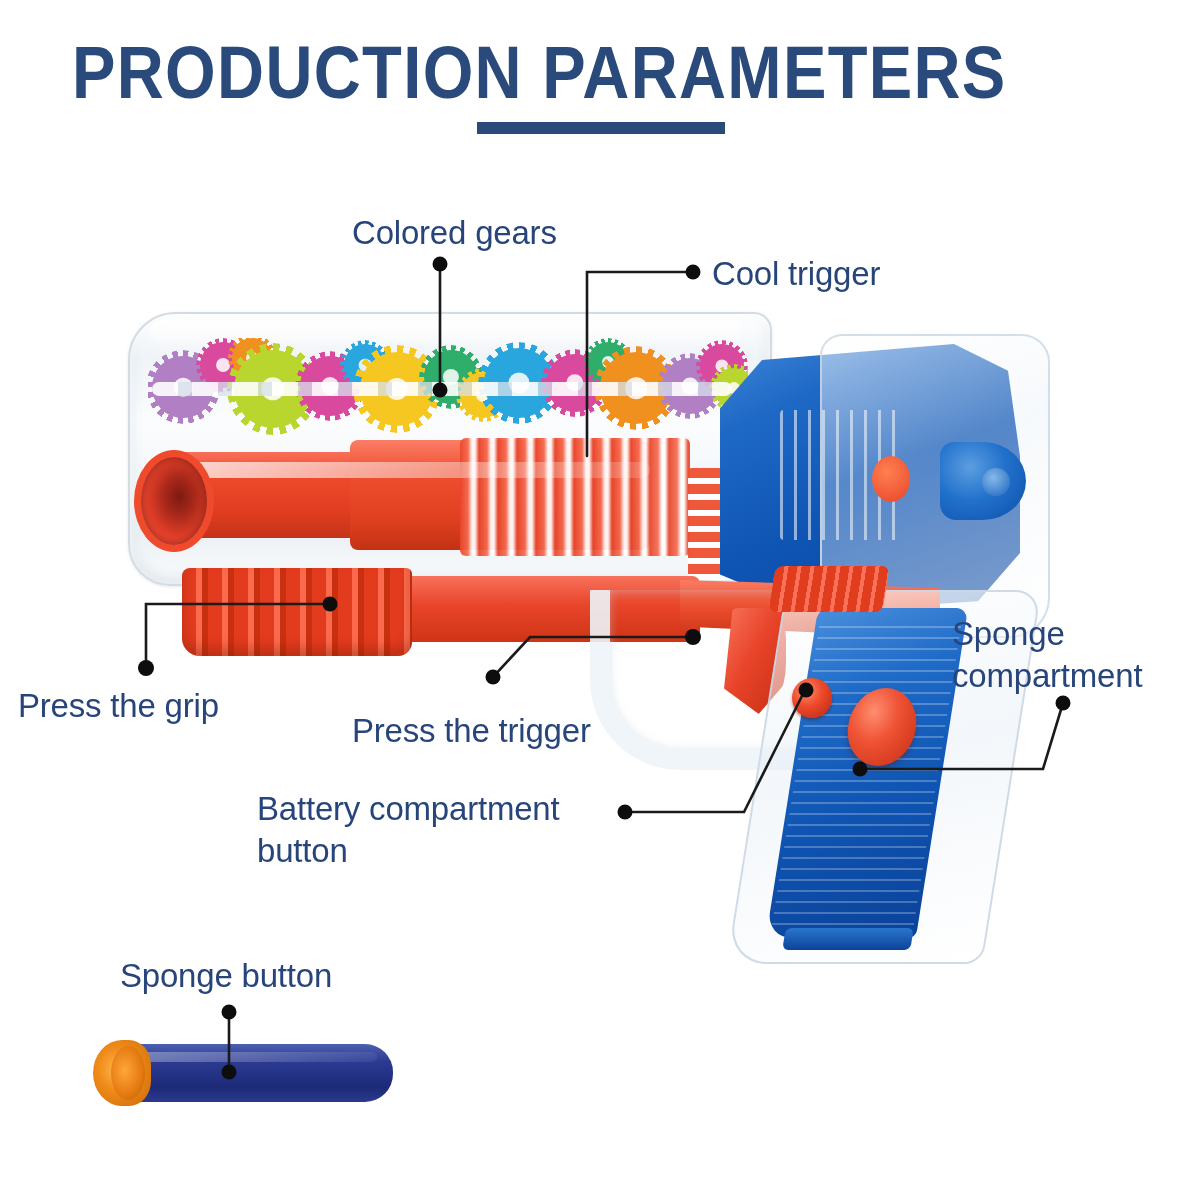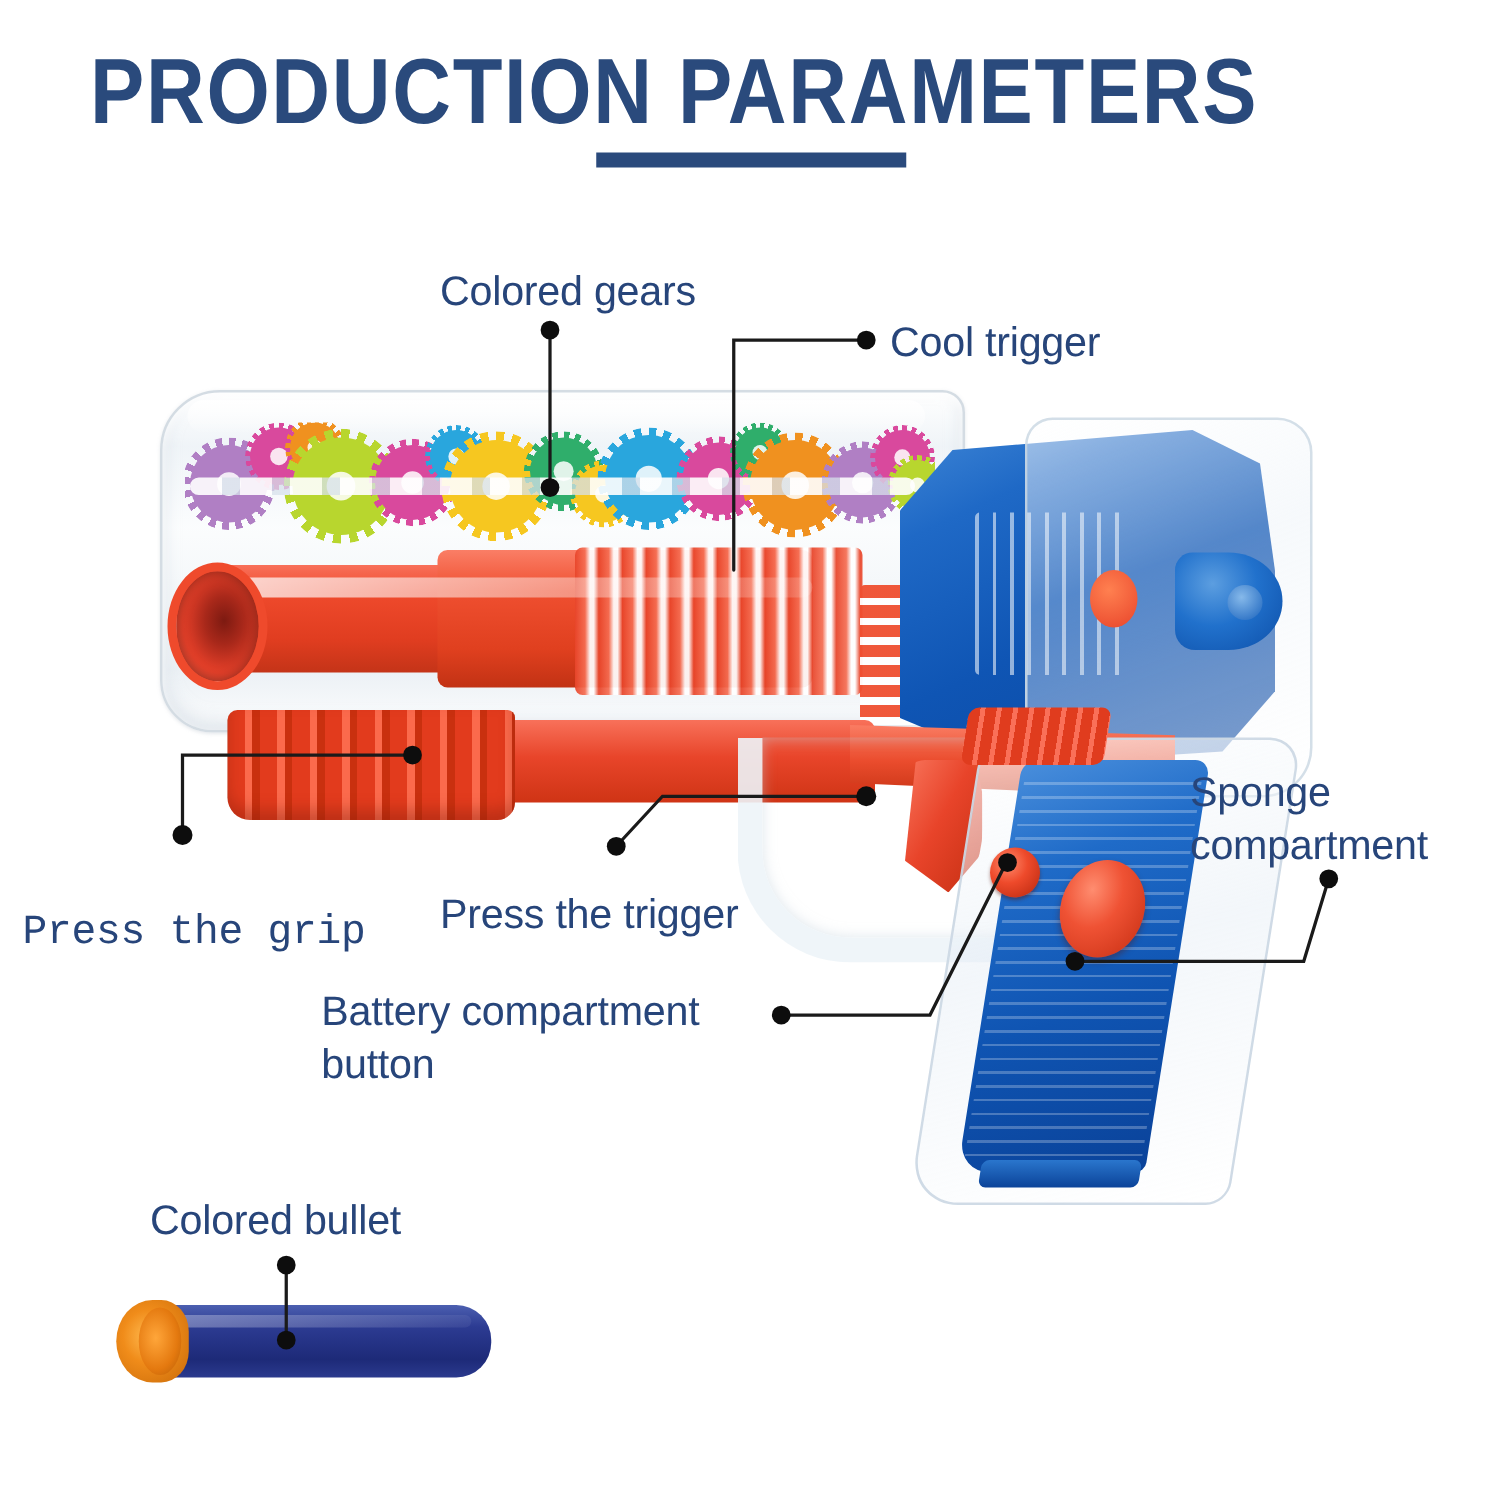--- a/index.html
+++ b/index.html
@@ -522,23 +522,23 @@
     <circle cx="806" cy="690" r="7.5"></circle>
     <circle cx="229" cy="1012" r="7.5"></circle>
     <circle cx="229" cy="1072" r="7.5"></circle>
   </g>
 </svg>
 
 <div class="callout" id="c-colored-gears" style="left: 324px; top: 212px; color: rgb(39, 69, 122); margin-left: 28px;">Colored gears</div>
 
 <div class="callout" id="c-cool-lighting" style="left: 712px; top: 253px; color: rgb(39, 69, 122);">Cool trigger</div>
 
-<div class="callout" id="c-press-the-grip" style="left: 18px; top: 725px; color: rgb(39, 69, 122); font-family: Liberation Mono, monospace;">Press the grip</div>
+<div class="callout" id="c-press-the-grip" style="left: 18px; top: 685px; color: rgb(39, 69, 122);">Press the grip</div>
 
 <div class="callout" id="c-pull-the-trigger" style="left: 352px; top: 710px; color: rgb(39, 69, 122);">Press the trigger</div>
 
 <div class="callout two-line" id="c-battery-compartment" style="left: 952px; top: 613px; color: rgb(39, 69, 122);">Sponge
 compartment</div>
 
 <div class="callout two-line" id="c-battery-compartment-button" style="left: 257px; top: 788px; color: rgb(39, 69, 122);">Battery compartment
 button</div>
 
-<div class="callout" id="c-sponge-bullet" style="left: 120px; top: 955px; color: rgb(39, 69, 122);">Colored bullet</div>
+<div class="callout" id="c-sponge-bullet" style="left: 120px; top: 955px; color: rgb(39, 69, 122);">Sponge button</div>
 
 </body></html>

